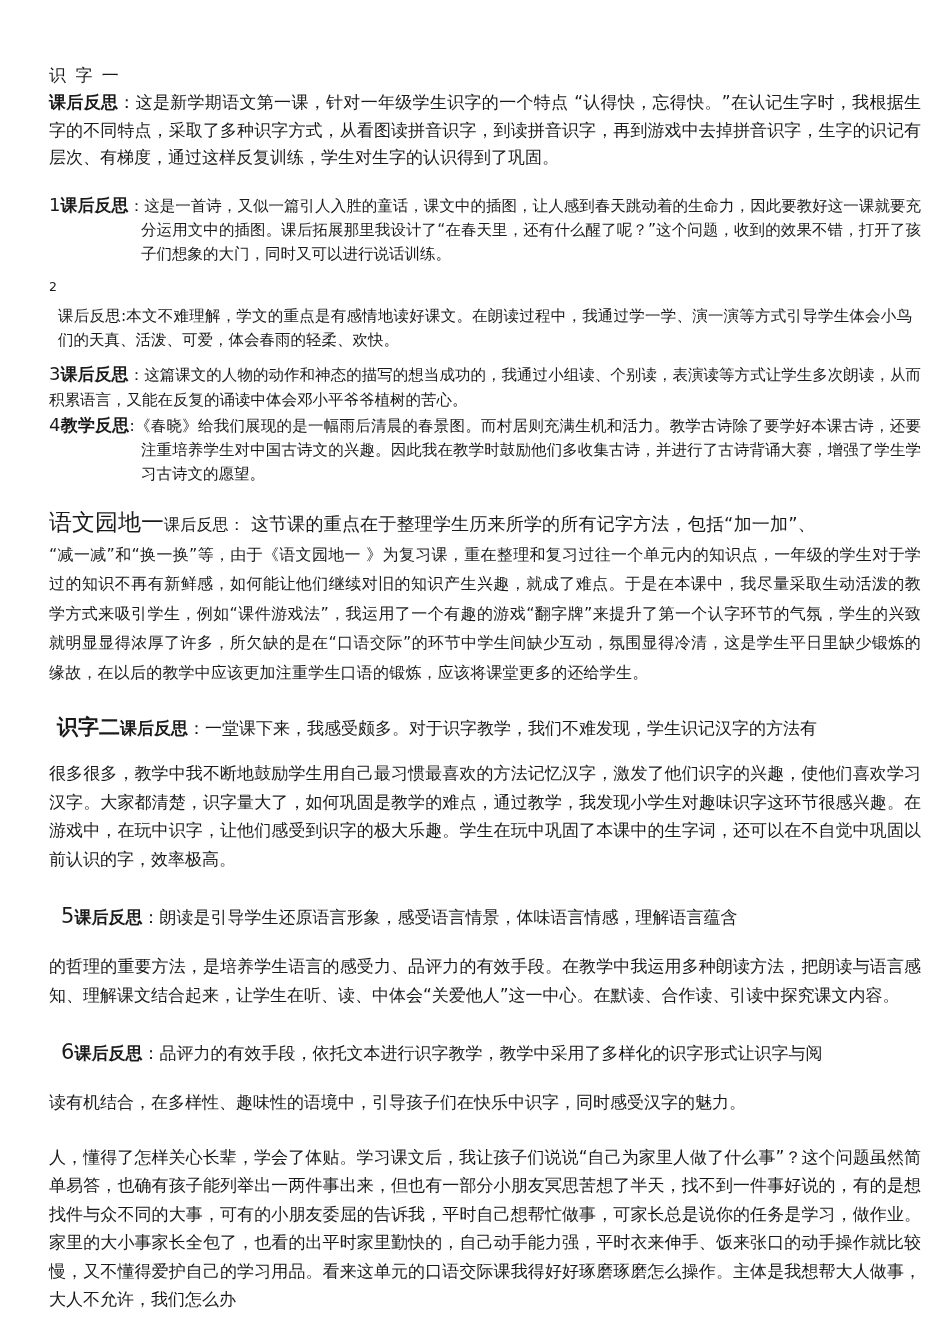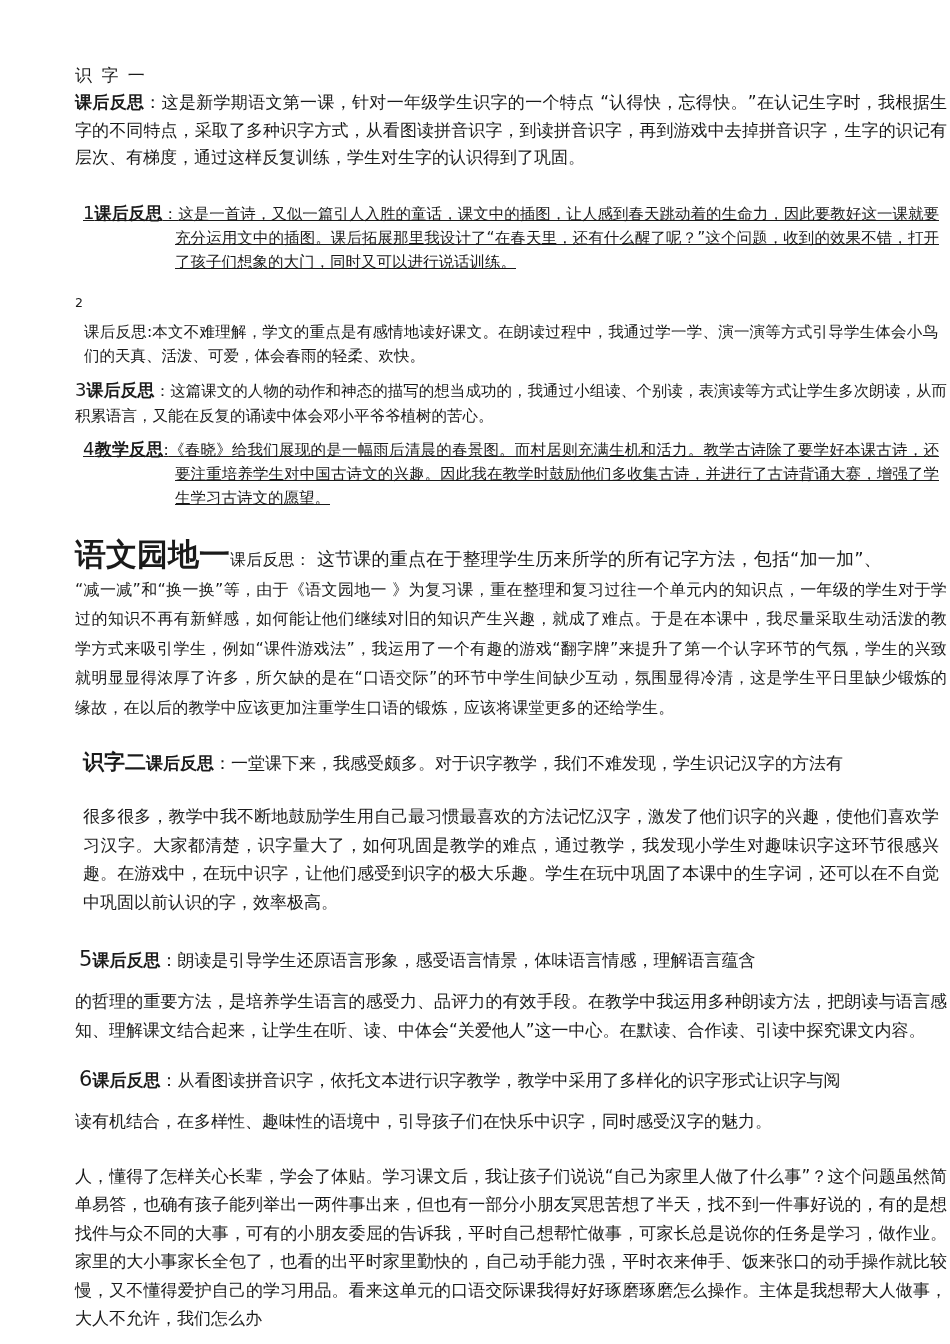--- a/index.html
+++ b/index.html
@@ -13,21 +13,21 @@
     font-family: "DejaVu Sans", "Liberation Sans", sans-serif;
     color: #000000;
     overflow: hidden;
   }
   .page {
     width: 950px;
     height: 1344px;
     position: relative;
     background: #ffffff;
     box-sizing: border-box;
-    padding: 62px 20px 0 75px;
+    padding: 62px 20px 0 49px;
   }
   .doc {
     width: 872px;
   }
 
   
   .p {
     margin: 0;
     text-align: justify;
     text-justify: inter-ideograph;
@@ -54,22 +54,21 @@
   .gap-12 { height: 13px; }
   .gap-16 { height: 18px; }
   .gap-20 { height: 21px; }
 
   
   .hang {
     font-size: 15.5px;
     line-height: 24px;
     padding-left: 92px;
     text-indent: -92px;
-    margin: 8px;
-    text-decoration: underline;
+    margin: 0;
   }
   .hang .num {
     font-size: 18px;
     font-weight: 400;
   }
   .hang .lbl {
     font-weight: 700;
     font-size: 17px;
   }
 
@@ -96,22 +95,22 @@
   .numpara .lbl { font-weight: 700; font-size: 17px; }
 
   
   .big-head-para {
     font-size: 18px;
     line-height: 30px;
     margin: 0;
     letter-spacing: 0.2px;
   }
   .big-head-para .bighead {
-    font-size: 31px;
-    font-weight: 700;
+    font-size: 23px;
+    font-weight: 400;
     letter-spacing: 0px;
   }
   .big-head-para .lbl2 {
     font-size: 16px;
     font-weight: 400;
   }
   .yw-body {
     font-size: 16px;
     line-height: 29.5px;
     margin: 0;
@@ -125,28 +124,28 @@
     margin: 8px;
   }
   .sz2-head .bighead {
     font-size: 21px;
     font-weight: 700;
   }
   .sz2-head .lbl { font-weight: 700; font-size: 17px; }
   .sz2-body {
     font-size: 17px;
     line-height: 28.5px;
-    margin: 8px;
+    margin: 0;
   }
 
   
   .n-head {
     font-size: 17px;
     line-height: 28px;
-    margin: 4px;
+    margin: 12px;
   }
   .n-head .num { font-size: 21px; }
   .n-head .lbl { font-weight: 700; }
   .n-body {
     font-size: 17px;
     line-height: 28.5px;
     margin: 0;
   }
 </style>
 </head>
@@ -189,21 +188,21 @@
     <div class="gap-14"></div>
 
     <p class="p n-head"><span class="num">5</span><span class="lbl">课后反思</span><span>：</span><span>朗读是引导学生还原语言形象，感受语言情景，体味语言情感，理解语言蕴含</span></p>
 
     <div class="gap-8"></div>
 
     <p class="p n-body">的哲理的重要方法，是培养学生语言的感受力、品评力的有效手段。在教学中我运用多种朗读方法，把朗读与语言感知、理解课文结合起来，让学生在听、读、中体会“关爱他人”这一中心。在默读、合作读、引读中探究课文内容。</p>
 
     <div class="gap-14"></div>
 
-    <p class="p n-head"><span class="num">6</span><span class="lbl">课后反思</span><span>：</span><span>从看图读拼音识字，依托文本进行识字教学，教学中采用了多样化的识字形式让识字与阅</span></p>
+    <p class="p n-head"><span class="num">6</span><span class="lbl">课后反思</span><span>：</span><span>品评力的有效手段，依托文本进行识字教学，教学中采用了多样化的识字形式让识字与阅</span></p>
 
     <div class="gap-8"></div>
 
     <p class="p n-body">读有机结合，在多样性、趣味性的语境中，引导孩子们在快乐中识字，同时感受汉字的魅力。</p>
 
     <div class="gap-14"></div>
 
 
     <div class="gap-8"></div>
 

